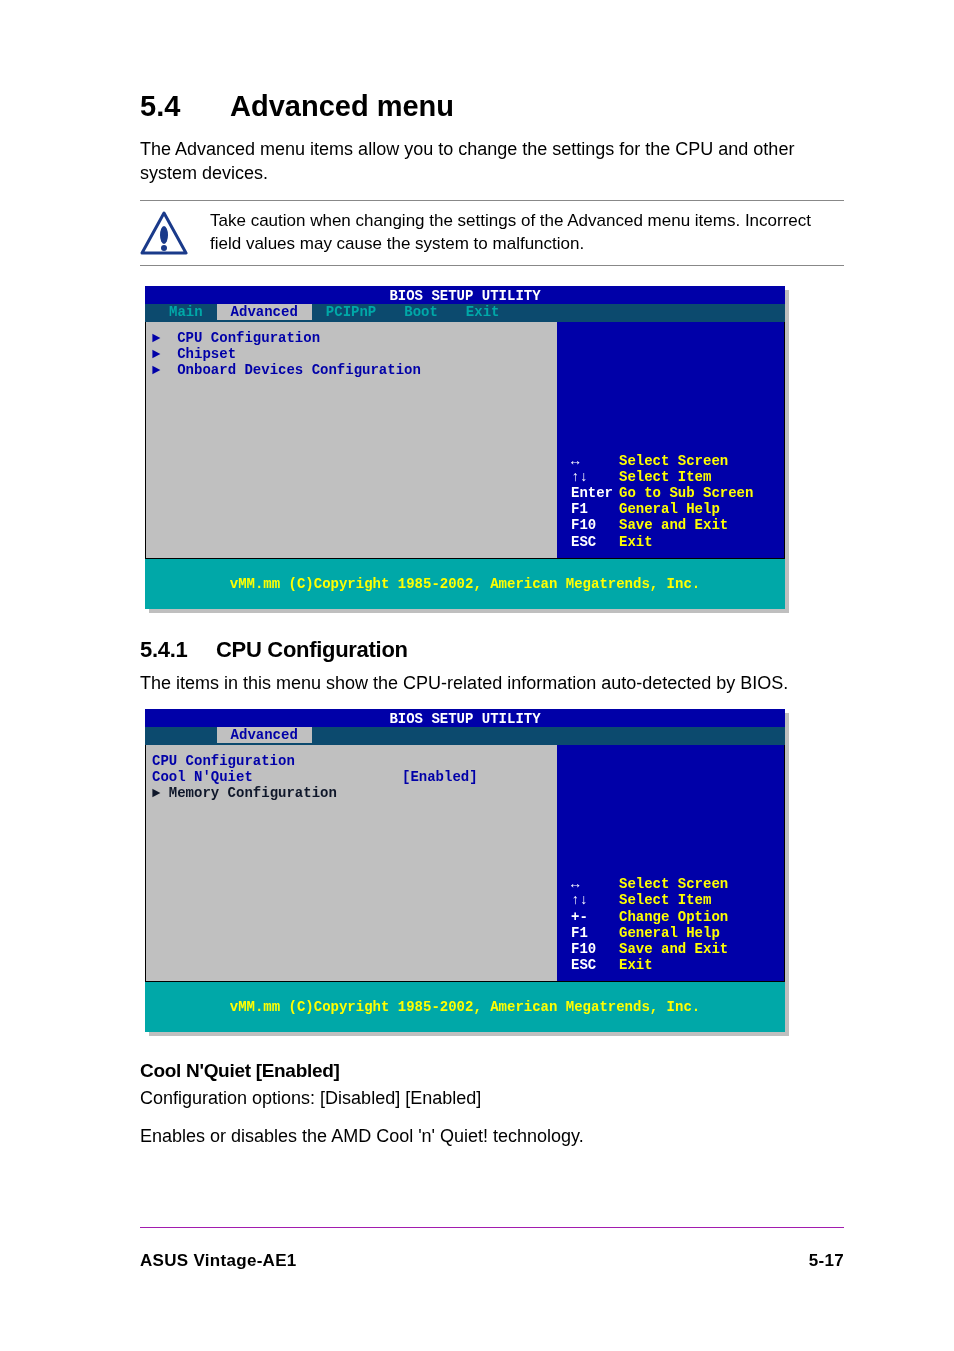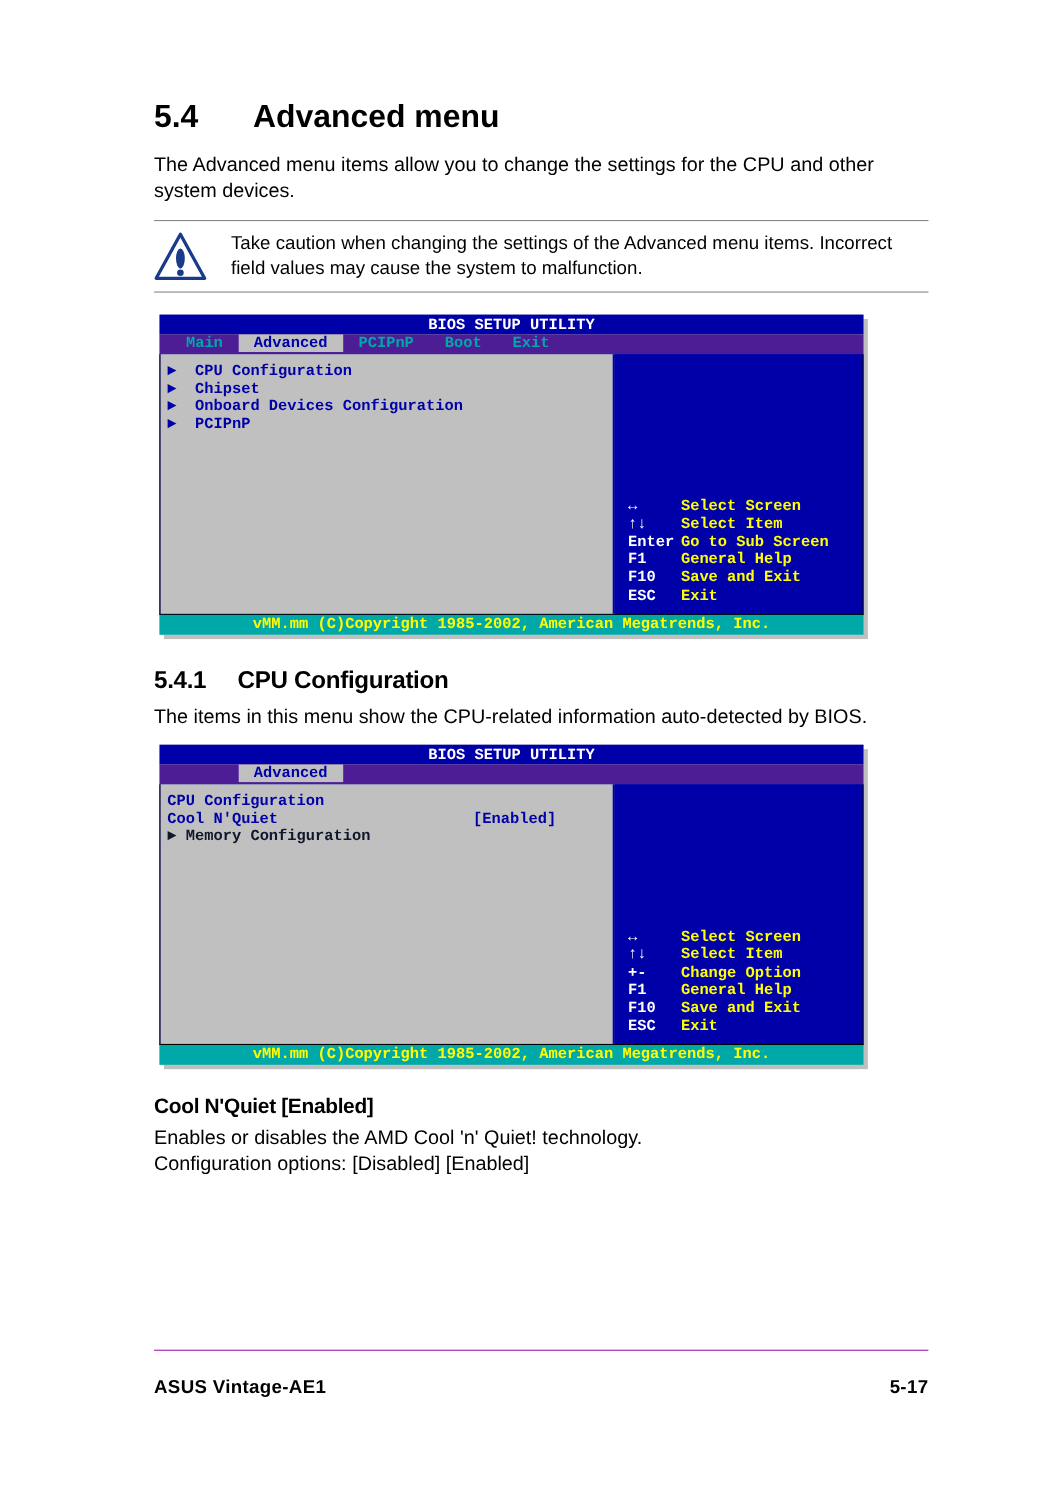--- a/index.html
+++ b/index.html
@@ -55,21 +55,21 @@
     box-shadow: 4px 4px 0 rgba(0,0,0,0.25);
   }
   .bios .title-bar {
     background: #0000a8;
     color: #fff;
     text-align: center;
     padding: 2px 0 0 0;
     letter-spacing: 0px;
   }
   .bios .tabs {
-    background: #4c1d95;
+    background: #0c4a6e;
     color: #00a8a8;
     padding: 0 10px 2px 10px;
     display: flex;
     gap: 0;
   }
   .bios .tabs span { display:inline-block; padding: 0 14px; }
   .bios .tabs span.sel {
     color: #0000a8;
     background: #c0c0c0;
   }
@@ -84,40 +84,40 @@
     flex: 1 1 auto;
     background: #c0c0c0;
     border-right: 2px solid #0000a8;
     padding: 8px 8px 8px 6px;
     min-height: 220px;
     color: #0000a8;
     font-weight: 700;
   }
   .bios .left .row { white-space: pre; }
   .bios .left .row .arrow { color: #0000a8; }
-  .bios .left .cols { display:flex;gap:28px; }
+  .bios .left .cols { display:flex; }
   .bios .left .cols .c1 { width: 250px; }
   .bios .right {
     width: 205px;
     background: #0000a8;
     color: #fff;
     padding: 8px 8px 8px 12px;
     display:flex;
     flex-direction:column;
     justify-content:flex-end;
     min-height:220px;
   }
   .bios .help-row { display:flex; white-space:pre; line-height:1.15; }
   .bios .help-row .k { color:#fff; width:48px; display:inline-block; font-weight:700; }
   .bios .help-row .d { color:#ffff00; }
   .bios .footer {
     background: #00a8a8;
     color: #ffff00;
     text-align: center;
-    padding: 1px 0;
+    padding: 17px 0;
   }
   h2.subsec {
     font-size: 22px;
     font-weight: 700;
     margin: 8px 0 8px 0;
     letter-spacing: -0.3px;
   }
   h2.subsec .num { display:inline-block; width:76px; }
   h3.item {
     font-size: 19px;
@@ -168,21 +168,20 @@
       <span class="sel">Advanced</span>
       <span>PCIPnP</span>
       <span>Boot</span>
       <span>Exit</span>
     </div>
     <div class="body">
       <div class="left">
         <div class="row"><span class="arrow">►  </span><span>CPU Configuration</span></div>
         <div class="row"><span class="arrow">►  </span><span>Chipset</span></div>
         <div class="row"><span class="arrow">►  </span><span>Onboard Devices Configuration</span></div>
-        <div class="row"><span class="arrow">►  </span><span>PCIPnP</span></div>
       </div>
       <div class="right">
         <div class="help-row"><span class="k">↔</span><span class="d">Select Screen</span></div>
         <div class="help-row"><span class="k">↑↓</span><span class="d">Select Item</span></div>
         <div class="help-row"><span class="k">Enter</span><span class="d">Go to Sub Screen</span></div>
         <div class="help-row"><span class="k">F1</span><span class="d">General Help</span></div>
         <div class="help-row"><span class="k">F10</span><span class="d">Save and Exit</span></div>
         <div class="help-row"><span class="k">ESC</span><span class="d">Exit</span></div>
       </div>
     </div>
@@ -215,21 +214,21 @@
         <div class="help-row"><span class="k">+-</span><span class="d">Change Option</span></div>
         <div class="help-row"><span class="k">F1</span><span class="d">General Help</span></div>
         <div class="help-row"><span class="k">F10</span><span class="d">Save and Exit</span></div>
         <div class="help-row"><span class="k">ESC</span><span class="d">Exit</span></div>
       </div>
     </div>
     <div class="footer">vMM.mm (C)Copyright 1985-2002, American Megatrends, Inc.</div>
   </div>
 
   <h3 class="item">Cool N'Quiet [Enabled]</h3>
+  <p class="body">Configuration options: [Disabled] [Enabled]</p>
   <p class="body" style="margin-bottom:0">Enables or disables the AMD Cool 'n' Quiet! technology.</p>
-  <p class="body">Configuration options: [Disabled] [Enabled]</p>
 
   <div class="page-footer">
     <span>ASUS Vintage-AE1</span>
     <span>5-17</span>
   </div>
 
 </div>
 
 </body></html>

